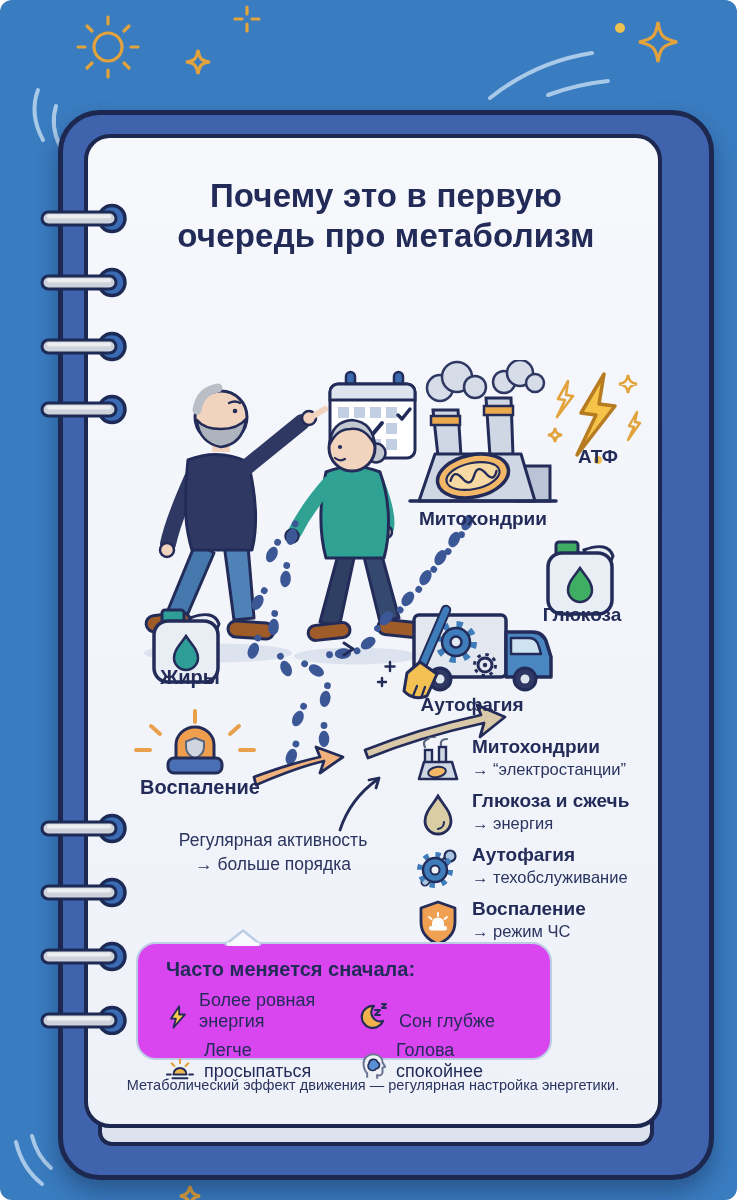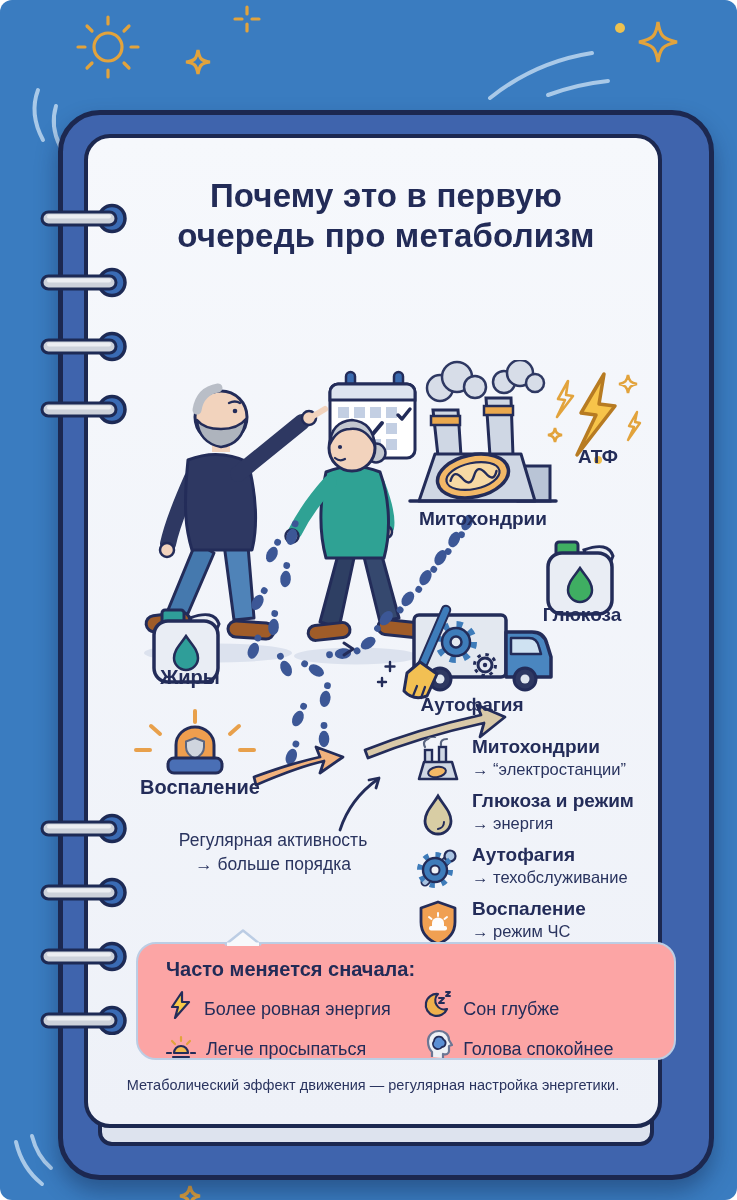--- a/index.html
+++ b/index.html
@@ -21,22 +21,22 @@
          color:#2a345f;z-index:4;}
   .scene{left:88px;top:360px;z-index:4;}
   .lbl{position:absolute;text-align:center;font-weight:600;font-size:19px;color:#232c59;z-index:5;}
   .note{left:158px;top:828px;width:230px;text-align:center;font-size:17.5px;line-height:1.38;font-weight:500;
         color:#2a345f;z-index:5;}
   .legend{left:416px;top:737px;width:250px;z-index:5;}
   .legend-row{display:flex;align-items:flex-start;gap:12px;margin-bottom:8px;}
   .legend-ic{flex:0 0 44px;}
   .legend-title{font-size:19px;font-weight:700;line-height:1.1;color:#232c59;}
   .legend-desc{font-size:16.5px;font-weight:400;margin-top:2px;color:#2a345f;}
-  .changes{left:136px;top:942px;width:540px;height:118px;border:2.5px solid #bccde4;border-radius:20px;
-           background:#fca5a5;box-sizing:border-box;padding:14px 18px 10px 28px;z-index:5;}
+  .changes{left:136px;top:942px;width:416px;height:118px;border:2.5px solid #bccde4;border-radius:20px;
+           background:#d946ef;box-sizing:border-box;padding:14px 18px 10px 28px;z-index:5;}
   .notch{position:absolute;left:86px;top:-15px;}
   .changes-title{font-size:20px;font-weight:800;color:#222b57;margin-bottom:9px;}
   .changes-grid{display:grid;grid-template-columns:1.08fr 1fr;row-gap:8px;column-gap:6px;}
   .chg-item{display:flex;align-items:flex-end;gap:10px;font-size:18px;font-weight:500;color:#232c59;}
   .footnote{left:94px;top:1077px;width:558px;text-align:center;font-size:14.5px;font-weight:500;color:#2a345f;z-index:5;}
 </style>
 </head>
 <body>
 
 <div class="stage">
@@ -307,21 +307,21 @@
         <div class="legend-title">Митохондрии</div>
         <div class="legend-desc">→ “электростанции”</div>
       </div>
     </div>
     <div class="legend-row">
       <svg class="legend-ic" width="44" height="46" viewBox="0 0 44 46">
         <path d="M22,5 C28,15 35,21 35,30 a13,13 0 1 1 -26,0 C9,21 16,15 22,5 Z" fill="#d8cda4" stroke="#232c59" stroke-width="2.8"></path>
         <path d="M28,31 a7,7 0 0 1 -6,7" fill="none" stroke="#232c59" stroke-width="2" stroke-linecap="round"></path>
       </svg>
       <div>
-        <div class="legend-title">Глюкоза и режим</div>
+        <div class="legend-title">Глюкоза и сжечь</div>
         <div class="legend-desc">→ энергия</div>
       </div>
     </div>
     <div class="legend-row">
       <svg class="legend-ic" width="44" height="46" viewBox="0 0 44 46">
         <line x1="9" y1="37" x2="34" y2="12" stroke="#232c59" stroke-width="9" stroke-linecap="round"></line>
         <line x1="9" y1="37" x2="34" y2="12" stroke="#a9c3e2" stroke-width="5.5" stroke-linecap="round"></line>
         <circle cx="34" cy="11" r="5.5" fill="#a9c3e2" stroke="#232c59" stroke-width="2.2"></circle>
         <circle cx="19" cy="25" r="15" fill="none" stroke="#3e7cba" stroke-width="6" stroke-dasharray="5 6.78"></circle>
         <circle cx="19" cy="25" r="12" fill="#3e7cba" stroke="#232c59" stroke-width="2.4"></circle>

